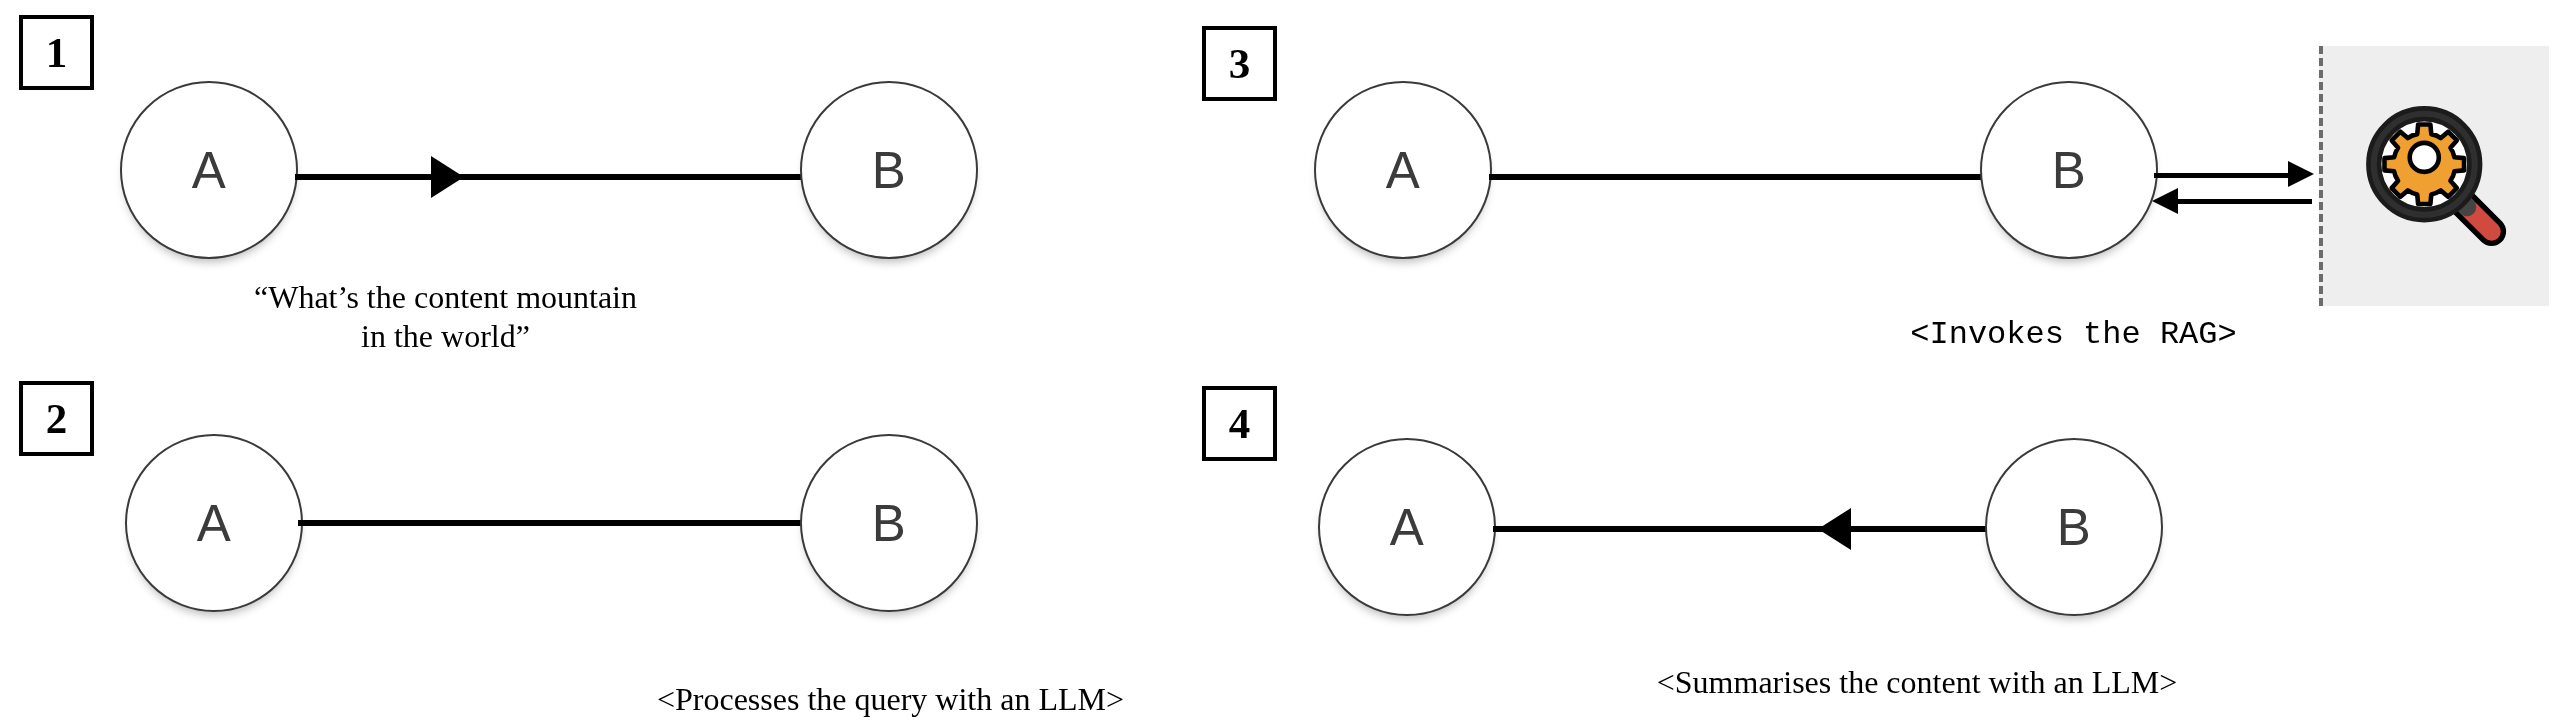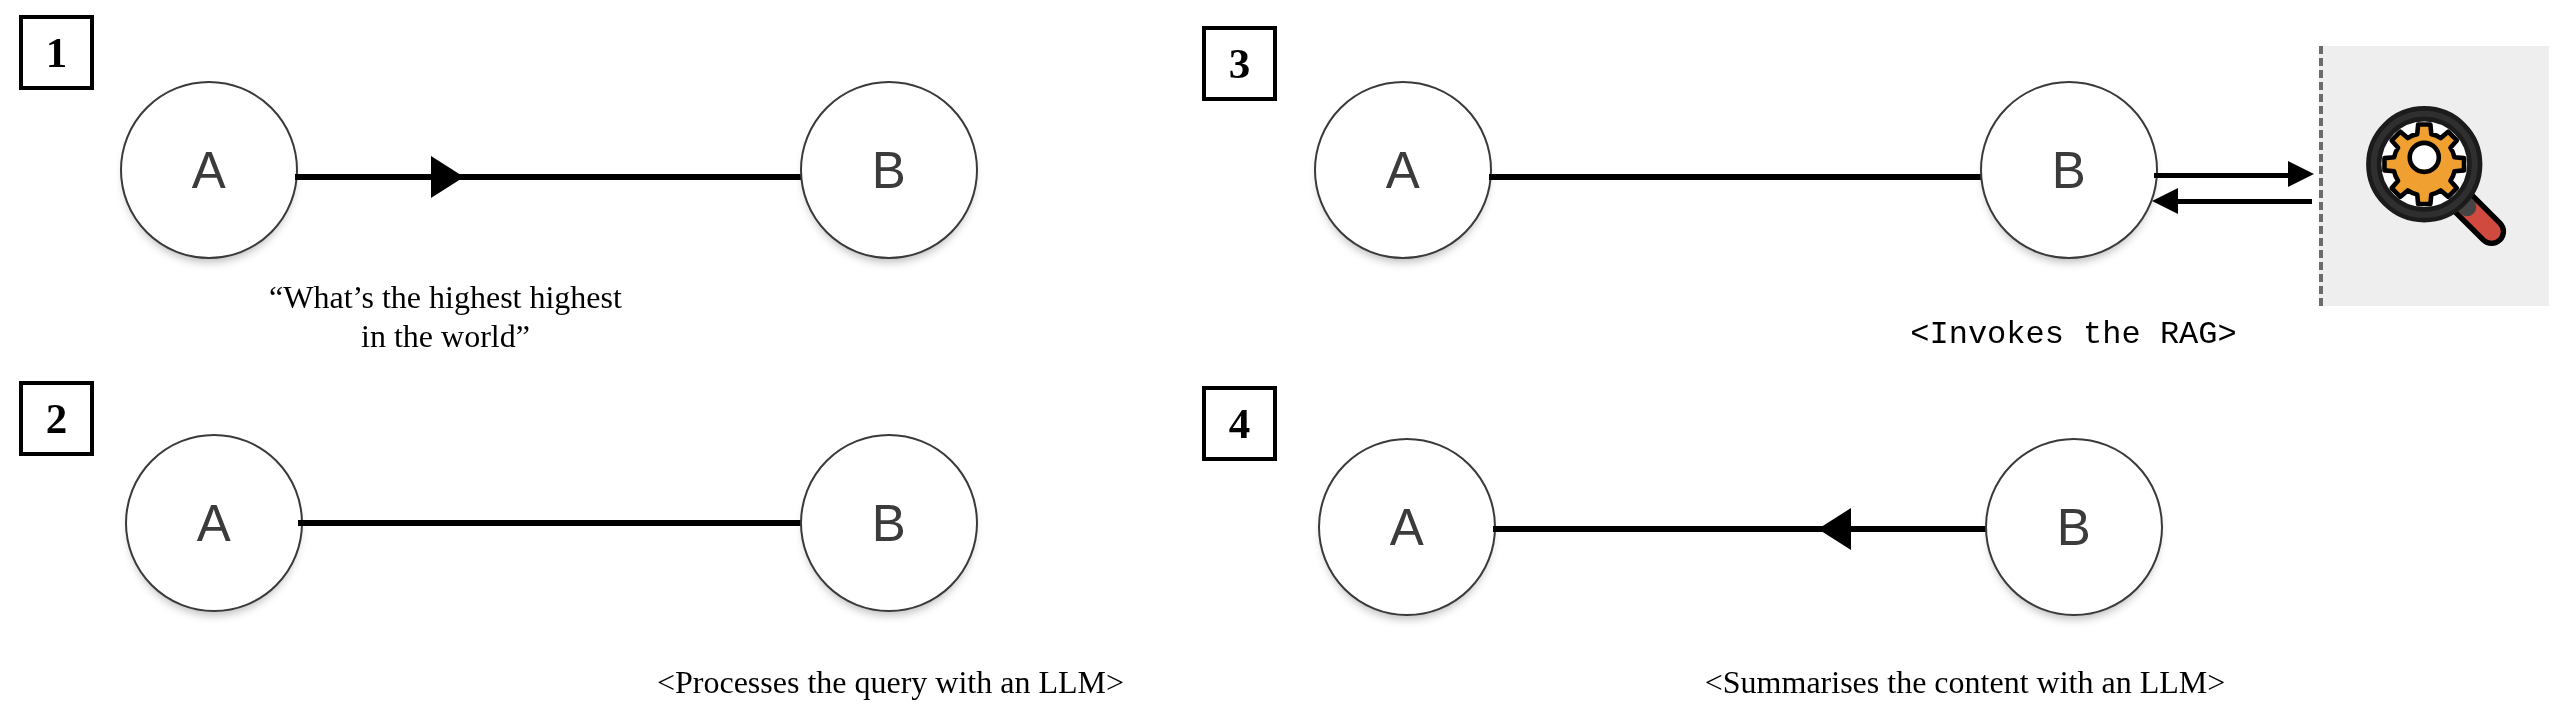--- a/index.html
+++ b/index.html
@@ -147,41 +147,41 @@
       <span class="node-label">A</span>
     </div>
 
     <div class="connector" style="left:295px; top:174px; width:512px;"></div>
     <div class="arrowhead right" style="left:431px; top:156px;"></div>
 
     <div class="node" style="left:800px; top:81px;">
       <span class="node-label">B</span>
     </div>
 
-    <div class="caption" style="left:202px; top:278px; width:487px;">“What’s the highest highest
+    <div class="caption" style="left:202px; top:278px; width:487px;">“What’s the content mountain
 in the world”</div>
   </div>
 
   <div class="panel">
 
     <div class="step-box" style="left:19px; top:381px;">
       <span class="step-num">2</span>
     </div>
 
     <div class="node" style="left:125px; top:434px;">
       <span class="node-label">A</span>
     </div>
 
     <div class="connector" style="left:298px; top:520px; width:509px;"></div>
 
     <div class="node" style="left:800px; top:434px;">
       <span class="node-label">B</span>
     </div>
 
-    <div class="caption" style="left:494px; top:663px; width:793px;">&lt;Processes the query with an LLM&gt;</div>
+    <div class="caption" style="left:494px; top:680px; width:793px;">&lt;Processes the query with an LLM&gt;</div>
   </div>
 
   <div class="panel">
 
     <div class="step-box" style="left:1202px; top:26.4px;">
       <span class="step-num">3</span>
     </div>
 
     <div class="node" style="left:1314px; top:81px;">
       <span class="node-label">A</span>
@@ -246,17 +246,17 @@
       <span class="node-label">A</span>
     </div>
 
     <div class="connector" style="left:1493px; top:526px; width:495px;"></div>
     <div class="arrowhead left" style="left:1818px; top:508px;"></div>
 
     <div class="node" style="left:1985px; top:438px;">
       <span class="node-label">B</span>
     </div>
 
-    <div class="caption" style="left:1565px; top:663px; width:800px;">&lt;Summarises the content with an LLM&gt;</div>
+    <div class="caption" style="left:1517px; top:663px; width:800px;">&lt;Summarises the content with an LLM&gt;</div>
   </div>
 
 </div>
 
 
 </body></html>

